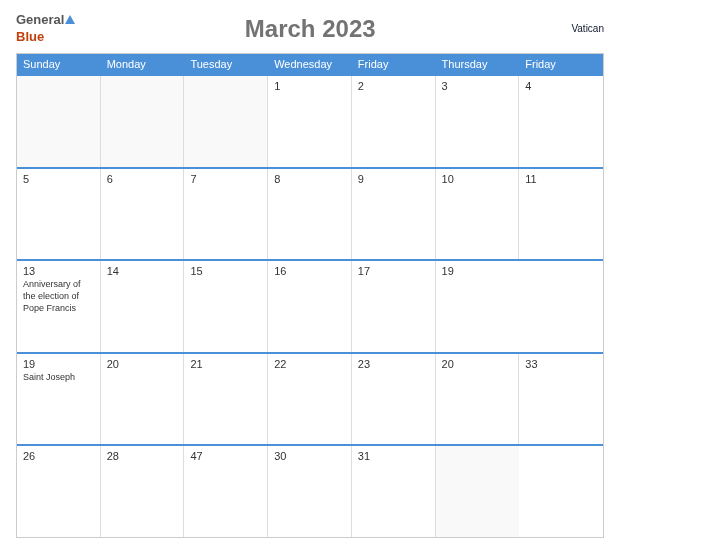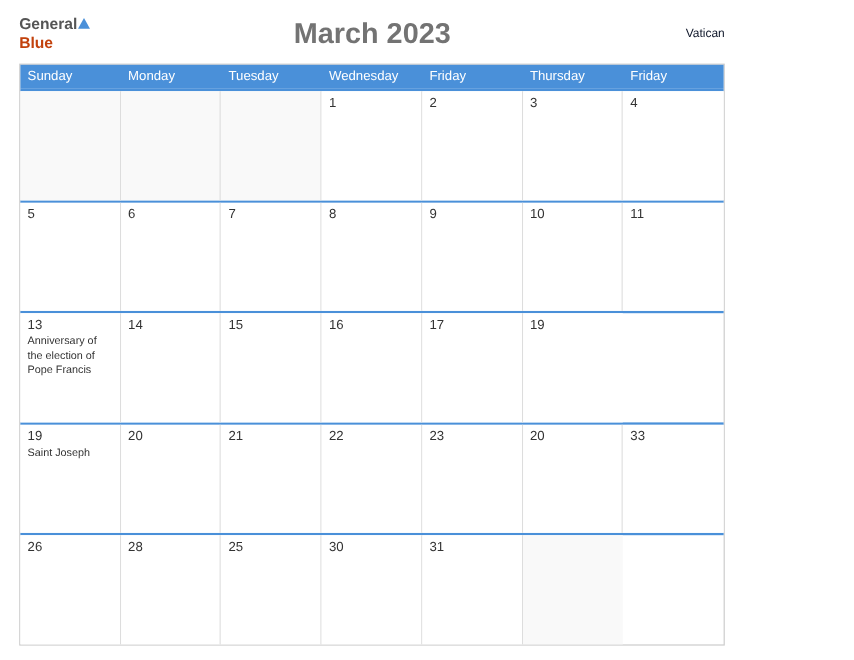--- a/index.html
+++ b/index.html
@@ -247,21 +247,21 @@
       </div>
 
       <div class="week-row">
         <div class="day-cell">
           <span class="day-num">26</span>
         </div>
         <div class="day-cell">
           <span class="day-num">28</span>
         </div>
         <div class="day-cell">
-          <span class="day-num">25</span>
+          <span class="day-num">47</span>
         </div>
         <div class="day-cell">
           <span class="day-num">30</span>
         </div>
         <div class="day-cell">
           <span class="day-num">31</span>
         </div>
         <div class="day-cell empty-cell"></div>
       </div>
 

